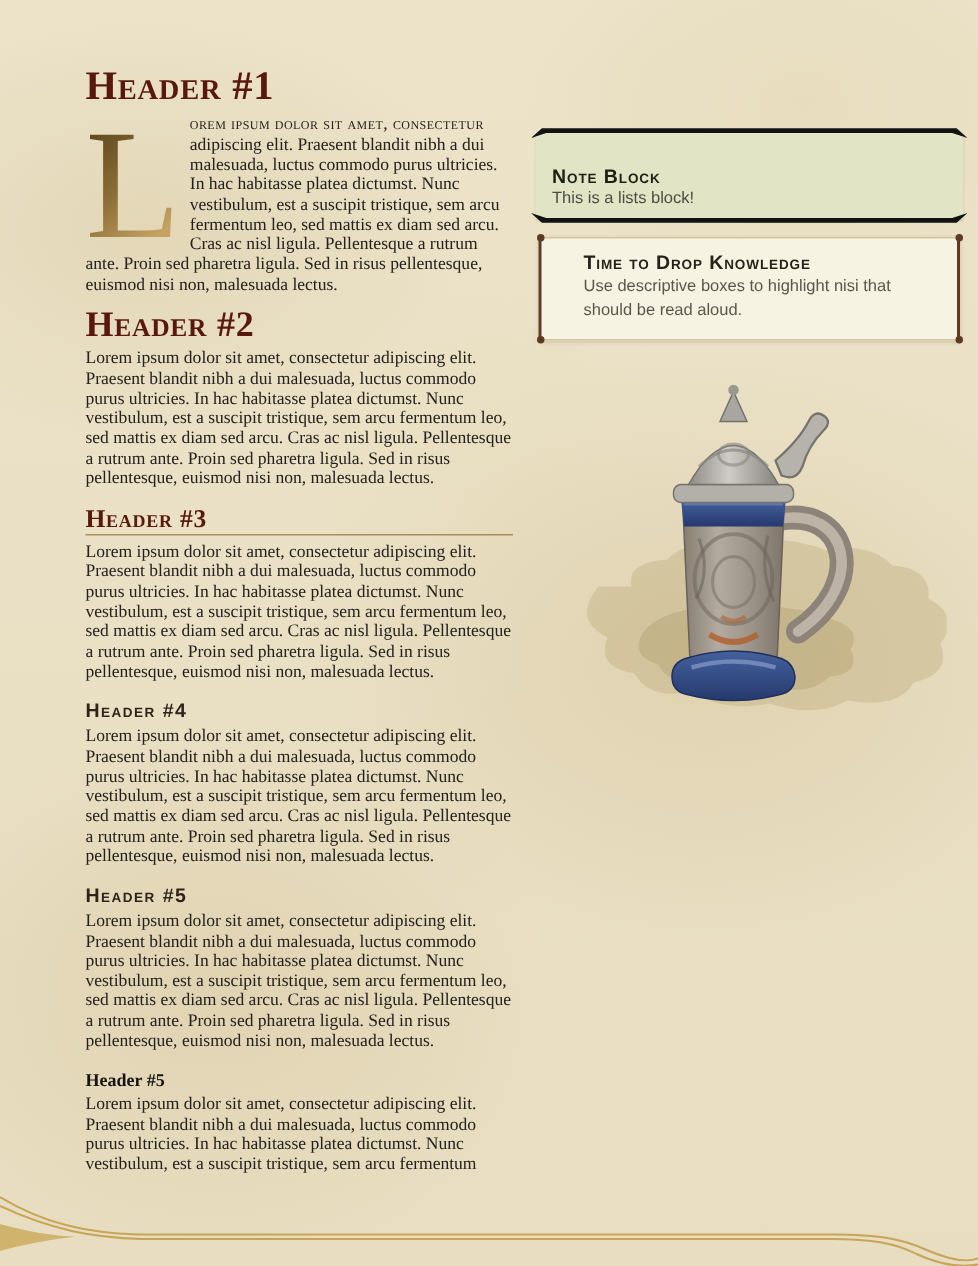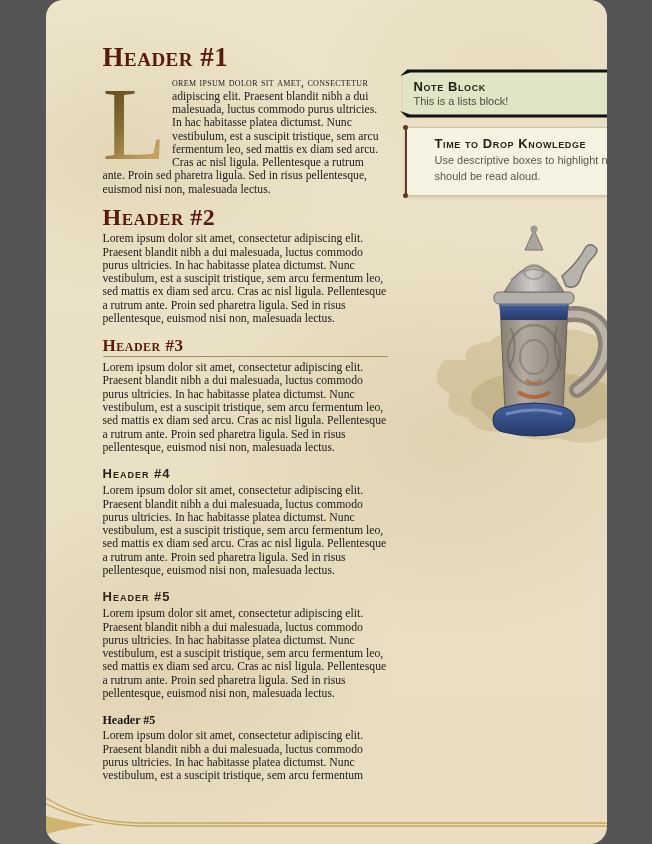--- a/index.html
+++ b/index.html
@@ -1,33 +1,32 @@
 <!DOCTYPE html>
 <html><head>
 <meta charset="utf-8">
 <style>
   * { margin: 0; padding: 0; box-sizing: border-box; }
   html,body { background: #555; }
   .page {
     position: relative;
-    width: 561px; height: 844px;
+    width: 652px; height: 844px;
     margin: 0 auto;
     overflow: hidden;
     background-color: #ece3c9;
     background-image:
       radial-gradient(ellipse 300px 200px at 15% 18%, rgba(220,206,170,0.55), transparent 70%),
       radial-gradient(ellipse 260px 180px at 82% 8%, rgba(228,216,182,0.6), transparent 70%),
       radial-gradient(ellipse 380px 280px at 72% 52%, rgba(208,190,148,0.40), transparent 72%),
       radial-gradient(ellipse 320px 260px at 22% 78%, rgba(215,200,162,0.5), transparent 70%),
       radial-gradient(ellipse 200px 140px at 50% 35%, rgba(233,223,192,0.5), transparent 70%),
       radial-gradient(ellipse 120% 120% at 50% 50%, rgba(0,0,0,0) 60%, rgba(160,138,92,0.22) 100%),
       linear-gradient(#ece3c9, #e8ddc0);
     font-family: "Liberation Serif", serif;
     color: #24201d;
-    border-radius: 17px;
   }
   .columns { display: flex; gap: 15px; padding: 43px 50px 0 57px; }
   .col { width: 285px; flex: 0 0 285px; }
   .col-right { padding-top: 29px; }
 
   .h1, .h2, .h3 {
     font-family: "Liberation Serif", serif;
     font-variant: small-caps;
     font-weight: bold;
     color: #58180D;
@@ -53,22 +52,22 @@
     font-family: "Liberation Serif", serif;
     font-size: 104px; line-height: 88px;
     padding-right: 6px; padding-top: 4px;
     background: linear-gradient(140deg, #5f4a1f 10%, #8a6c36 45%, #c5a263 80%);
     -webkit-background-clip: text; background-clip: text;
     color: transparent;
   }
   .lead-caps { font-variant: small-caps; font-weight: normal; letter-spacing: 0.3px; }
 
   
-  .note { position: relative; margin: 0 0 12px; background: #e1e5c5;
-          padding: 7px 11px 8px; box-shadow: 0 1px 2px rgba(80,60,20,0.25); }
+  .note { position: relative; margin: 16px 0 12px; background: #e1e5c5;
+          padding: 22px 11px 8px; box-shadow: 0 1px 2px rgba(80,60,20,0.25); }
   .note-bar { position: absolute; left: -3px; right: -3px; height: 7px; }
   .note-bar.top { top: -3px; }
   .note-bar.bottom { bottom: -3px; transform: scaleY(-1); }
   .note-bar svg { display: block; width: 100%; height: 7px; }
   .note-title { font-family: "Liberation Sans", sans-serif; font-variant: small-caps;
                 font-weight: bold; font-size: 13px; letter-spacing: 0.6px; color: #1d2013; }
   .note-body { font-family: "Liberation Sans", sans-serif; font-size: 11px; color: #4d4b42; margin-top: 1px; }
 
   
   .desc { position: relative; margin: 10px 2px 14px; background: #f7f3e3;

